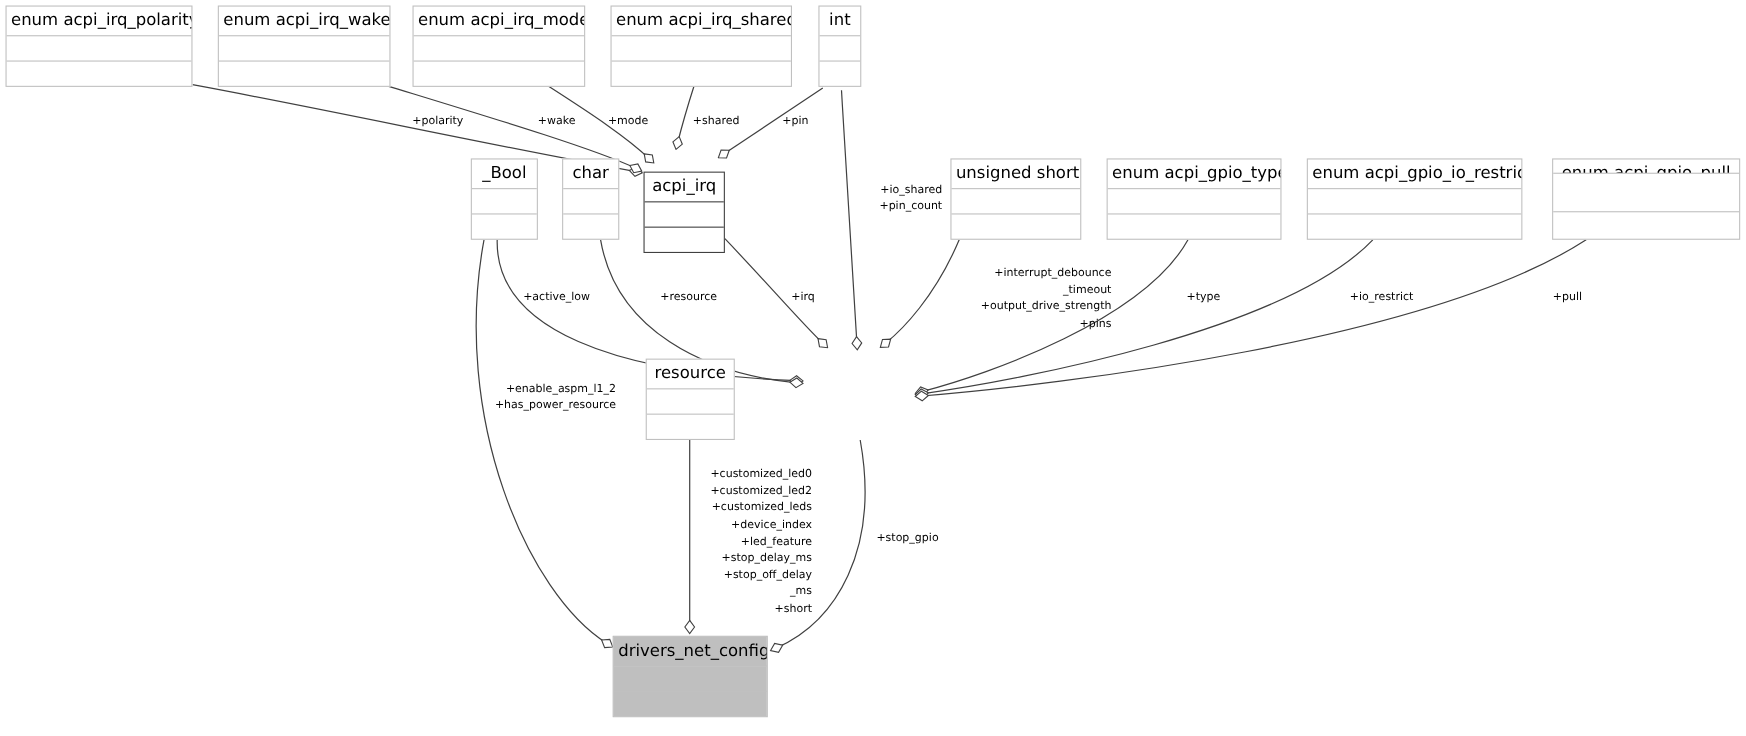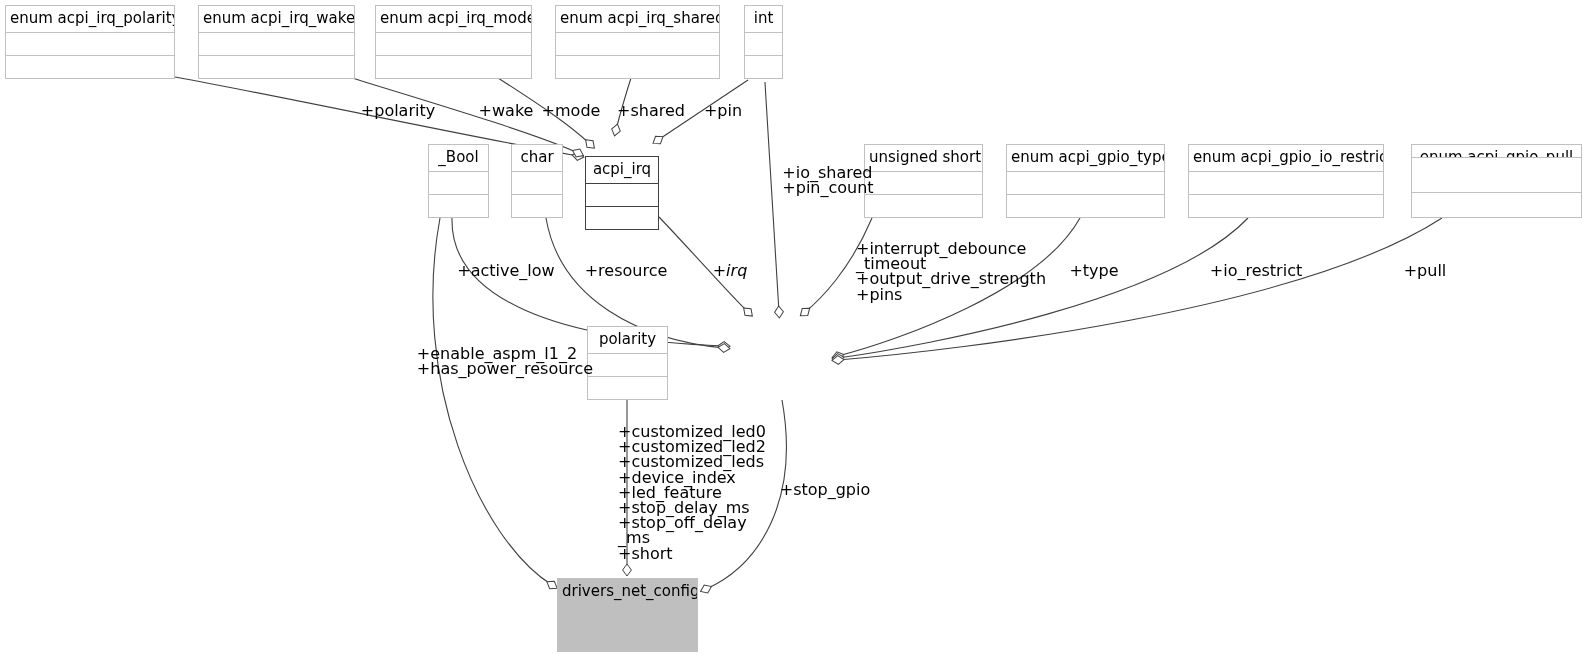--- a/index.html
+++ b/index.html
@@ -69,25 +69,25 @@
   .uml-node.filled {
     background: #e5e5e5;
   }
   .uml-node.filled .nd-title,
   .uml-node.filled .nd-attrs,
   .uml-node.filled .nd-ops {
     background: #bfbfbf;
   }
   .edge-label {
     position: absolute;
-    font-size: 16px;
+    font-size: 10px;
     color: #000000;
     line-height: 15.2px;
     white-space: pre;
-    text-align: left;
+    text-align: right;
     transform: translate(-50%, 0);
     pointer-events: none;
   }
 </style>
 </head>
 <body>
 
 <div id="diagram-root">
 
   <svg id="edge-layer" viewBox="0 0 1587 669" xmlns="http://www.w3.org/2000/svg">
@@ -171,41 +171,41 @@
         <div class="nd-title">enum acpi_gpio_io_restrict</div>
         <div class="nd-attrs"></div>
         <div class="nd-ops"></div>
       </div>
       <div class="uml-node" style="left: 1411px; top: 144px; width: 171px; height: 74px; gap: 24px;">
         <div class="nd-title">enum acpi_gpio_pull</div>
         <div class="nd-attrs"></div>
         <div class="nd-ops"></div>
       </div>
       <div class="uml-node" style="left: 587px; top: 326px; width: 81px; height: 74px;">
-        <div class="nd-title">polarity</div>
+        <div class="nd-title">resource</div>
         <div class="nd-attrs"></div>
         <div class="nd-ops"></div>
       </div>
       <div class="uml-node filled" style="left: 557px; top: 578px; width: 141px; height: 74px;">
         <div class="nd-title">drivers_net_config</div>
         <div class="nd-attrs"></div>
         <div class="nd-ops"></div>
       </div>
     </div>
   <div id="label-layer" style="position:absolute;left:0;top:0;width:1587px;height:669px;">
       <div class="edge-label" style="left: 398px; top: 103px;">+polarity</div>
       <div class="edge-label" style="left: 506px; top: 103px;">+wake</div>
       <div class="edge-label" style="left: 571px; top: 103px;">+mode</div>
       <div class="edge-label" style="left: 651px; top: 103px;">+shared</div>
       <div class="edge-label" style="left: 723px; top: 103px;">+pin</div>
       <div class="edge-label" style="left: 812px; top: 165px; margin-left: 16px;">+io_shared
 +pin_count</div>
       <div class="edge-label" style="left: 506px; top: 263px;">+active_low</div>
       <div class="edge-label" style="left: 626px; top: 263px;">+resource</div>
-      <div class="edge-label" style="left: 730px; top: 263px; font-style: italic;">+irq</div>
+      <div class="edge-label" style="left: 730px; top: 263px;">+irq</div>
       <div class="edge-label" style="left: 951px; top: 241px;">+interrupt_debounce
 _timeout
 +output_drive_strength
 +pins</div>
       <div class="edge-label" style="left: 1094px; top: 263px;">+type</div>
       <div class="edge-label" style="left: 1256px; top: 263px;">+io_restrict</div>
       <div class="edge-label" style="left: 1425px; top: 263px;">+pull</div>
       <div class="edge-label" style="left: 505px; top: 346px;">+enable_aspm_l1_2
 +has_power_resource</div>
       <div class="edge-label" style="left: 692px; top: 424px;">+customized_led0

